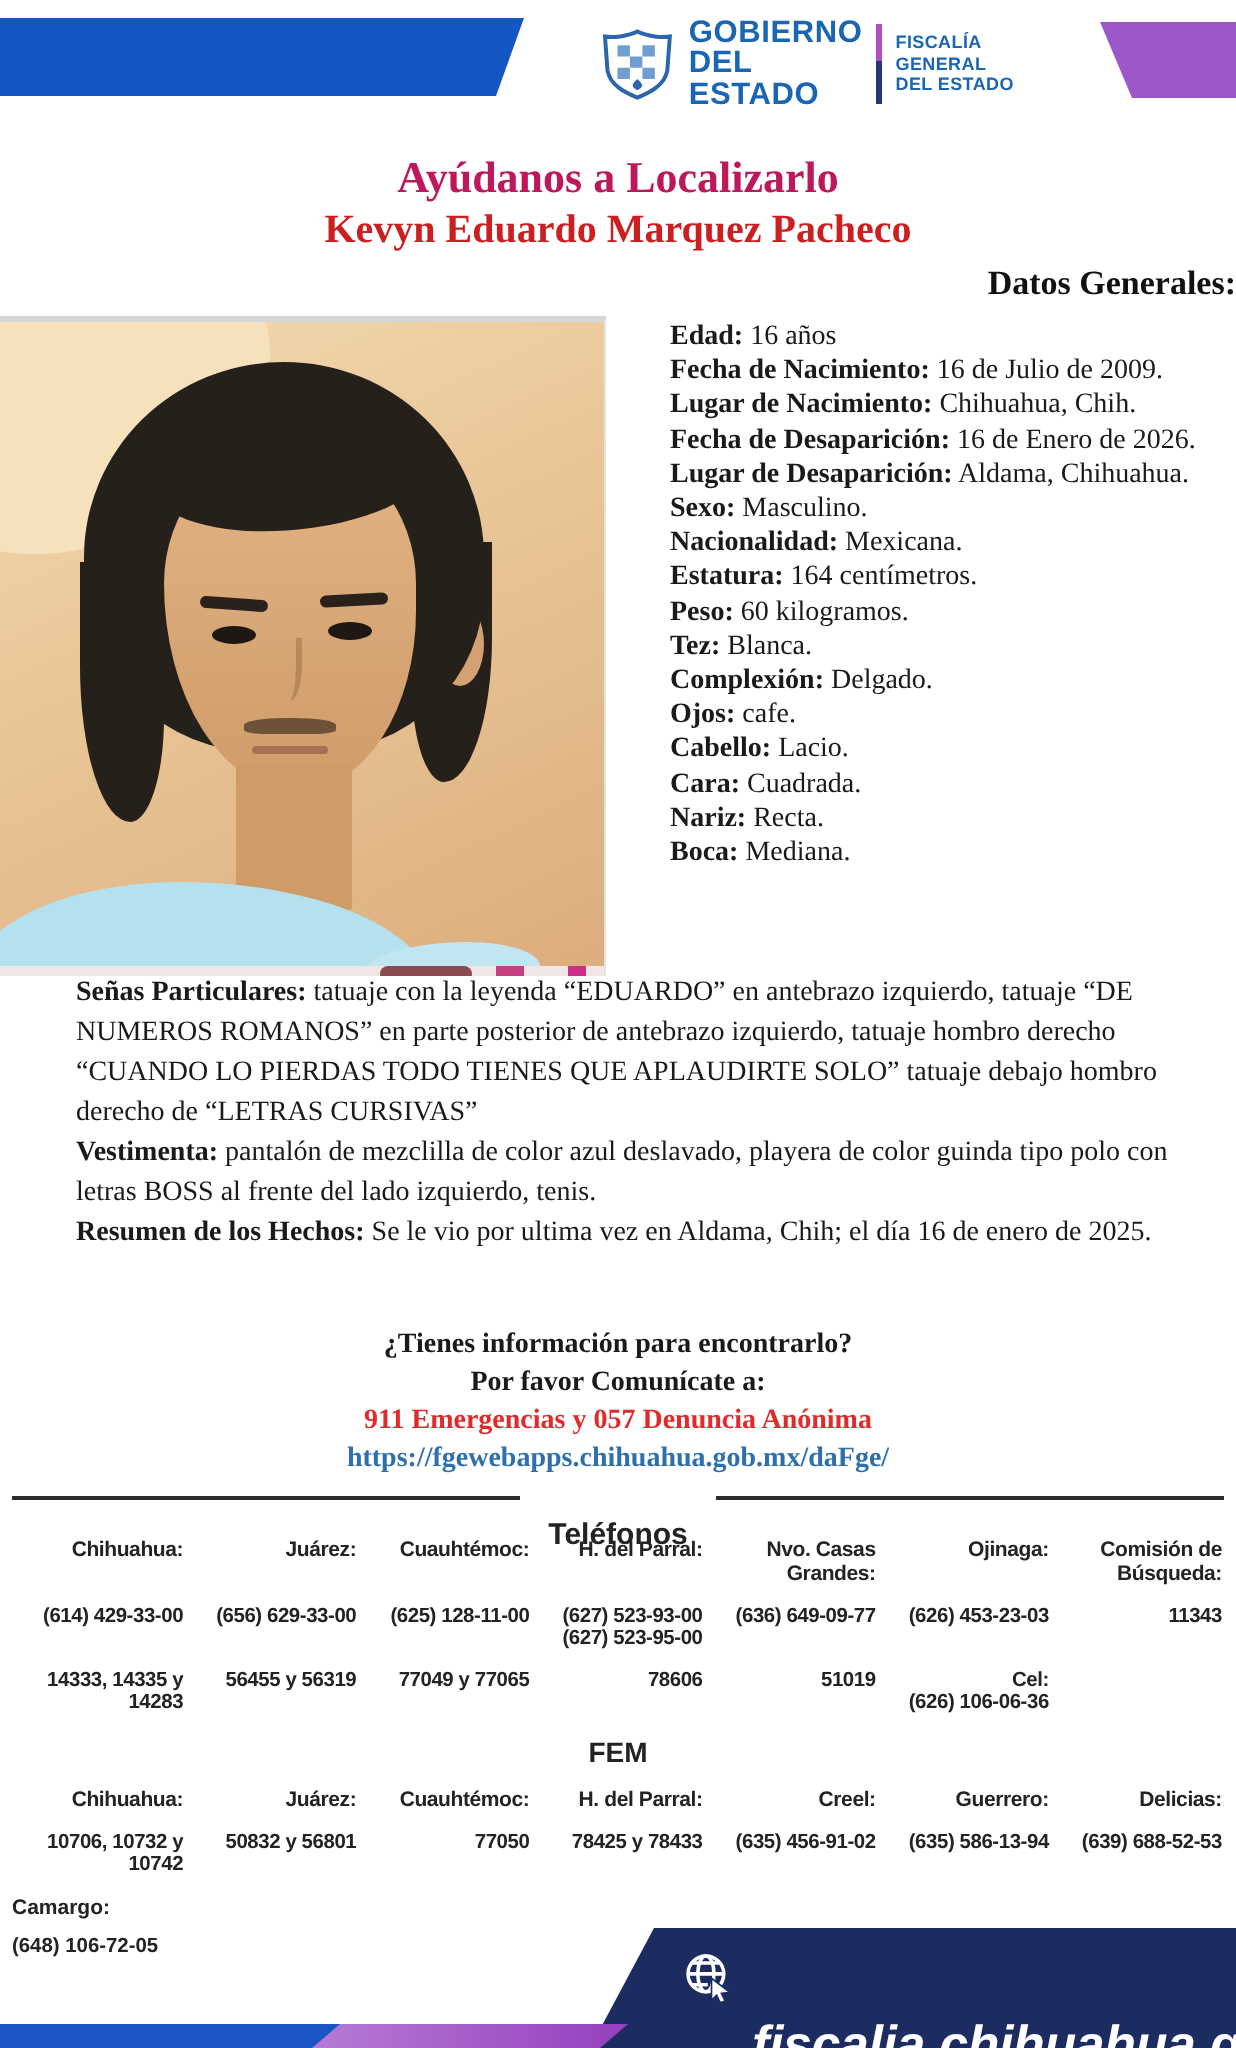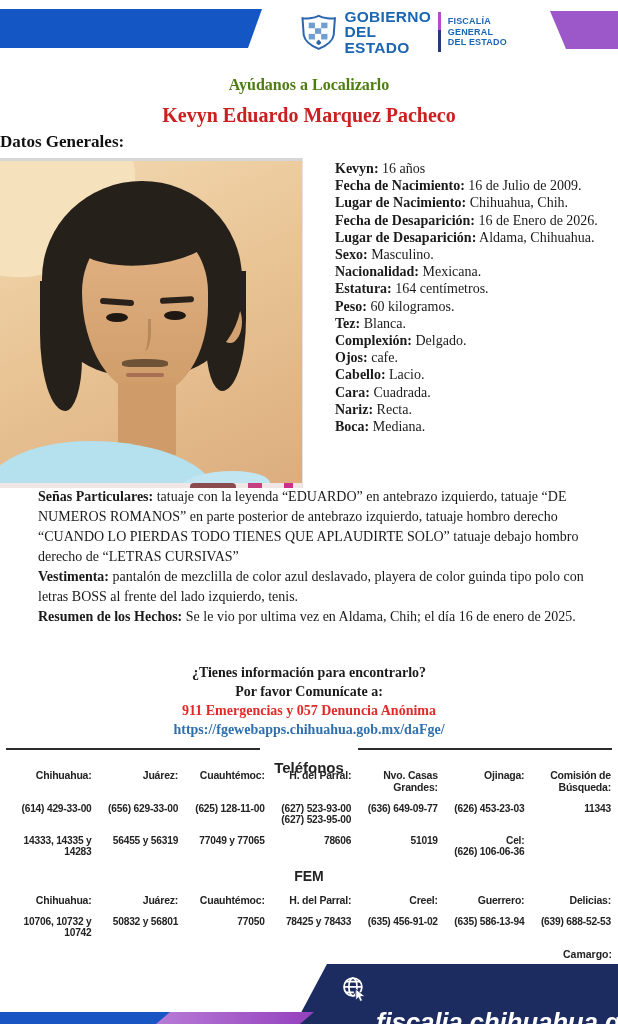--- a/index.html
+++ b/index.html
@@ -17,24 +17,24 @@
      display:flex; align-items:center; gap:7px; }
   .org1 { color:#1b66b3; font-family:"Liberation Sans", sans-serif; font-weight:bold;
      font-size:15.5px; line-height:0.98; letter-spacing:.3px; }
   .logo-divider { width:3px; height:40px;
      background:linear-gradient(#b44bc8 0 46%, #223a7a 46% 100%); }
   .org2 { color:#1b66b3; font-family:"Liberation Sans", sans-serif; font-weight:bold;
      font-size:9px; line-height:1.15; letter-spacing:.2px; }
 
   
   .headline { position:absolute; top:76px; left:0; width:100%; text-align:center;
-     font-size:16px; font-weight:bold; color:#4d7c0f; }
+     font-size:22px; font-weight:bold; color:#be185d; }
   .person-name { position:absolute; top:104px; left:0; width:100%; text-align:center;
      font-size:20px; font-weight:bold; color:#cc2020; }
-  .section-title { position:absolute; top:132px; left:0; width:100%; text-align:left;
+  .section-title { position:absolute; top:132px; left:0; width:100%; text-align:right;
      font-size:17px; font-weight:bold; color:#111; }
 
   
   .photo { position:absolute; left:0; top:158px; width:303px; height:330px;
      overflow:hidden; border-top:3px solid #d6d6d6; border-right:1px solid #e3e3e3;
      background:linear-gradient(155deg,#f3dab2 0%,#e9c596 45%,#dcad7e 100%); }
   .photo * { position:absolute; }
   .ph-arm { left:-60px; top:-40px; width:200px; height:150px; background:#f6e1bd;
      border-radius:50%; transform:rotate(-28deg); }
   .ph-hair { left:42px; top:20px; width:200px; height:195px; background:#26201a;
@@ -94,21 +94,21 @@
   .sec-title-row { display:flex; align-items:center; gap:14px; height:20px; }
   .sec-title-row .rule { flex:1; border-top:2px solid #2b2b2b; }
   .sec-title { font-size:15px; font-weight:bold;margin-top:37px; }
   .ph-grid { display:grid; grid-template-columns:repeat(7,1fr); margin-top:8px; }
   .ph-h, .ph-v { text-align:right; white-space:pre-line; padding:2px 1px;
      font-weight:bold; letter-spacing:-0.2px; }
   .ph-h { font-size:10.5px; }
   .ph-v { font-size:10.2px; }
   .row-gap { height:6px; grid-column:1 / -1; }
   .fem-title { text-align:center; font-size:14px; font-weight:bold; margin-top:9px; }
-  .camargo { text-align:right; margin-top:8px; font-weight:bold; }
+  .camargo { text-align:left; margin-top:8px; font-weight:bold; }
   .camargo .cam-l { font-size:10.5px; }
   .camargo .cam-v { font-size:10.2px; margin-top:8px; }
 
   
   .site-band { position:absolute; left:295px; top:964px; width:323px; height:60px;
      background:#1d2c60; clip-path:polygon(32px 0,100% 0,100% 100%,0 100%);
      display:flex; align-items:flex-start; padding:11px 0 0 46px; gap:8px; }
   .site-band svg { flex:0 0 auto; }
   .site-url { color:#ffffff; font-family:"Liberation Sans", sans-serif;
      font-weight:bold; font-style:italic; font-size:26px; letter-spacing:-0.2px;margin-top:32px; }
@@ -170,21 +170,21 @@
     <div class="ph-necklace"></div>
     <div class="ph-shirt"></div>
     <div class="ph-shirt2"></div>
     <div class="ph-strip"></div>
     <div class="ph-blob1"></div>
     <div class="ph-blob2"></div>
     <div class="ph-blob3"></div>
   </div>
 
   <ul class="gen-list">
-    <li><b>Kevyn:</b> <span>16 años</span></li>
+    <li><b>Edad:</b> <span>16 años</span></li>
     <li><b>Fecha de Nacimiento:</b> <span>16 de Julio de 2009.</span></li>
     <li><b>Lugar de Nacimiento:</b> <span>Chihuahua, Chih.</span></li>
     <li><b>Fecha de Desaparición:</b> <span>16 de Enero de 2026.</span></li>
     <li><b>Lugar de Desaparición:</b> <span>Aldama, Chihuahua.</span></li>
     <li><b>Sexo:</b> <span>Masculino.</span></li>
     <li><b>Nacionalidad:</b> <span>Mexicana.</span></li>
     <li><b>Estatura:</b> <span>164 centímetros.</span></li>
     <li><b>Peso:</b> <span>60 kilogramos.</span></li>
     <li><b>Tez:</b> <span>Blanca.</span></li>
     <li><b>Complexión:</b> <span>Delgado.</span></li>

